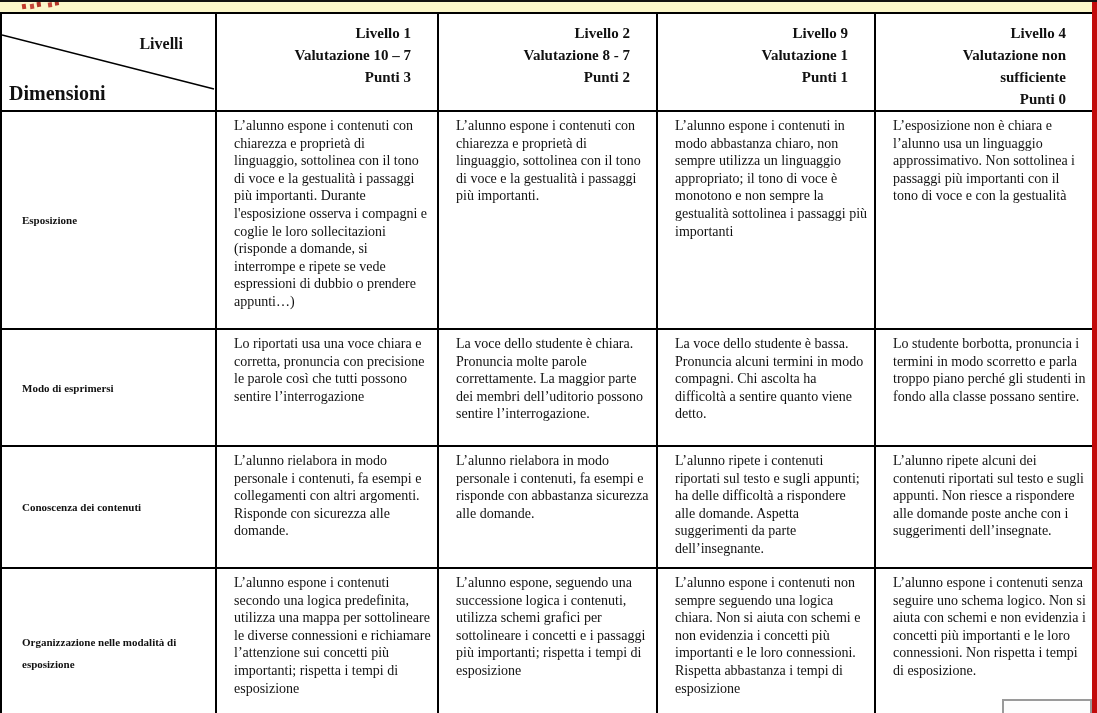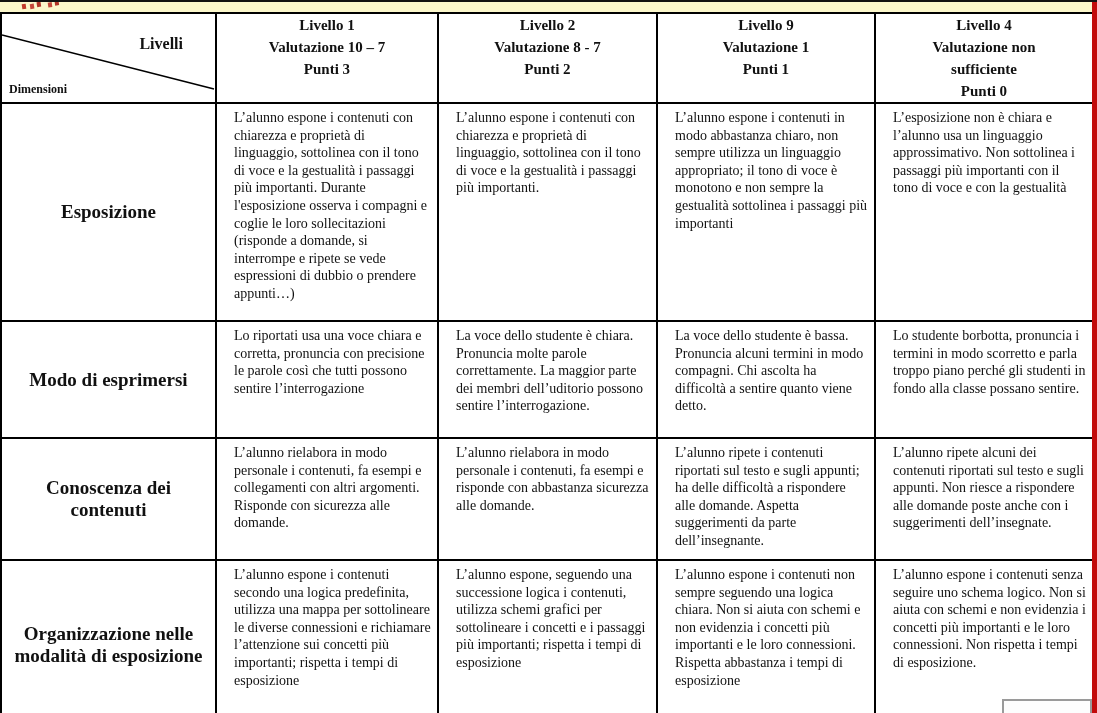--- a/index.html
+++ b/index.html
@@ -28,29 +28,29 @@
   td { border:2px solid #000; vertical-align:top; overflow:hidden; }
   
   td.corner { position:relative; padding:0; }
   .corner-svg { position:absolute; left:0; top:0; }
   .corner-top {
     position:absolute; right:32px; top:21px;
     font-weight:bold; font-size:16px;
   }
   .corner-bottom {
     position:absolute; left:7px; bottom:5px;
-    font-weight:bold; font-size:12px;
+    font-weight:bold; font-size:20px;
   }
-  td.head { text-align:center; padding:0 26px 0 26px; }
+  td.head { text-align:right; padding:8px 26px 0 26px; }
   .head-line { font-weight:bold; font-size:15px; line-height:22px; }
   
   td.rowlabel {
-    vertical-align:middle; text-align:center;
-    font-weight:bold; font-size:19px; line-height:22px;
-    padding:0 9px;
+    vertical-align:middle; text-align:left;
+    font-weight:bold; font-size:11px; line-height:22px;
+    padding:0 20px;
   }
   td.cell { padding:5px 6px 4px 17px; font-size:14px; line-height:17.6px; }
   .corner-box {
     position:absolute; right:5px; bottom:0; width:86px; height:14px;
     background:#fdfdfd; border:2px solid #9a9a9a; border-bottom:none; z-index:4;
   }
 </style>
 </head>
 <body>
 

